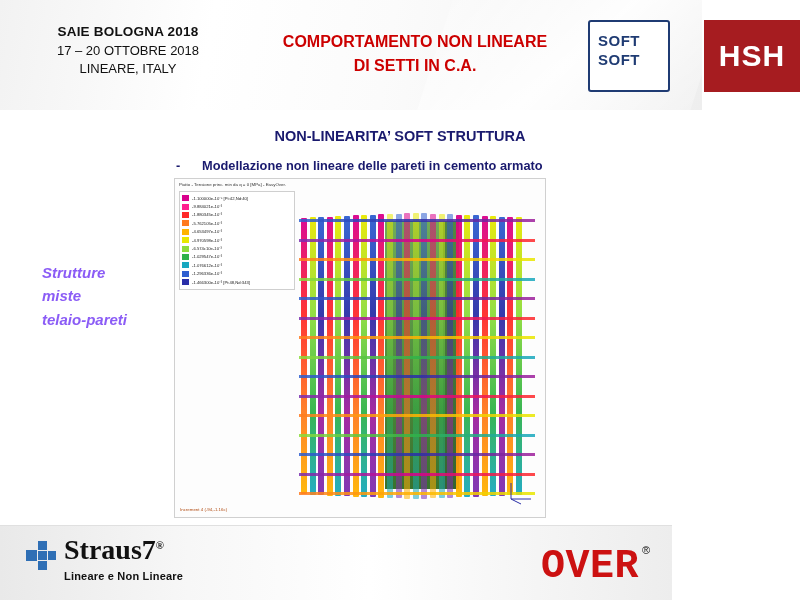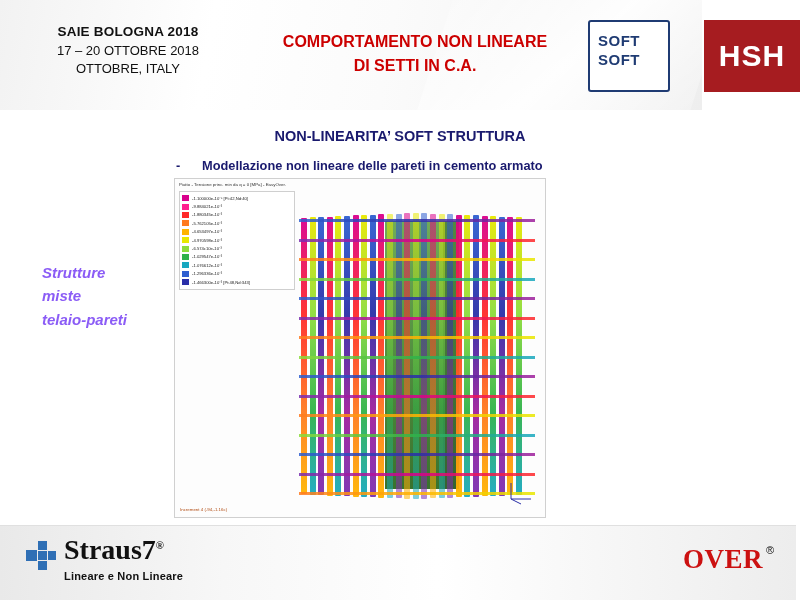--- a/index.html
+++ b/index.html
@@ -207,21 +207,21 @@
     position: absolute;
     left: 146px; top: 22px;
     width: 16px; height: 268px;
     background: linear-gradient(180deg,#3f7a2c 0%, #20521a 100%);
     opacity: .9;
   }
   
   .bottom-band {
     position: absolute;
     left: 0; top: 525px;
-    width: 796px; height: 75px;
+    width: 672px; height: 75px;
     background: linear-gradient(90deg,#e9e9e9 0%, #f7f7f7 28%, #ffffff 55%, #ededed 100%);
     border-top: 1px solid #e0e0e0;
   }
   .straus-block {
     position: absolute;
     left: 26px; top: 10px;
     display: flex;
     align-items: flex-start;
   }
   .straus-mark {
@@ -257,23 +257,23 @@
     align-items: baseline;
   }
   .easy-word {
     font-family: "Liberation Serif", serif;
     font-style: italic;
     font-size: 34px;
     color: #111;
     letter-spacing: -.5px;
   }
   .over-word {
-    font-family: Liberation Serif, serif;
-    font-weight: bold;
-    font-size: 27px;
+    font-family: Liberation Mono, monospace;
+    font-weight: bold;
+    font-size: 40px;
     color: #cc1111;
     letter-spacing: .5px;
     margin-left: 12px;
   }
   .over-reg {
     font-size: 11px;
     color: #111;
     margin-left: 3px;
     align-self: flex-start;
   }
@@ -282,21 +282,21 @@
 <body>
 
 <div class="slide">
 
   <div class="top-band">
     <div class="sheen"></div>
 
     <div class="event-block">
       <div class="event-title">SAIE BOLOGNA 2018</div>
       <div class="event-dates">17 – 20 OTTOBRE 2018</div>
-      <div class="event-city">OTTOBRE, ITALY</div>
+      <div class="event-city">LINEARE, ITALY</div>
     </div>
 
     <div class="headline">
       <div>COMPORTAMENTO NON LINEARE</div>
       <div>DI SETTI IN C.A.</div>
     </div>
 
     <div class="enginsoft-logo">
       <div>SOFT</div>
       <div>SOFT</div>

